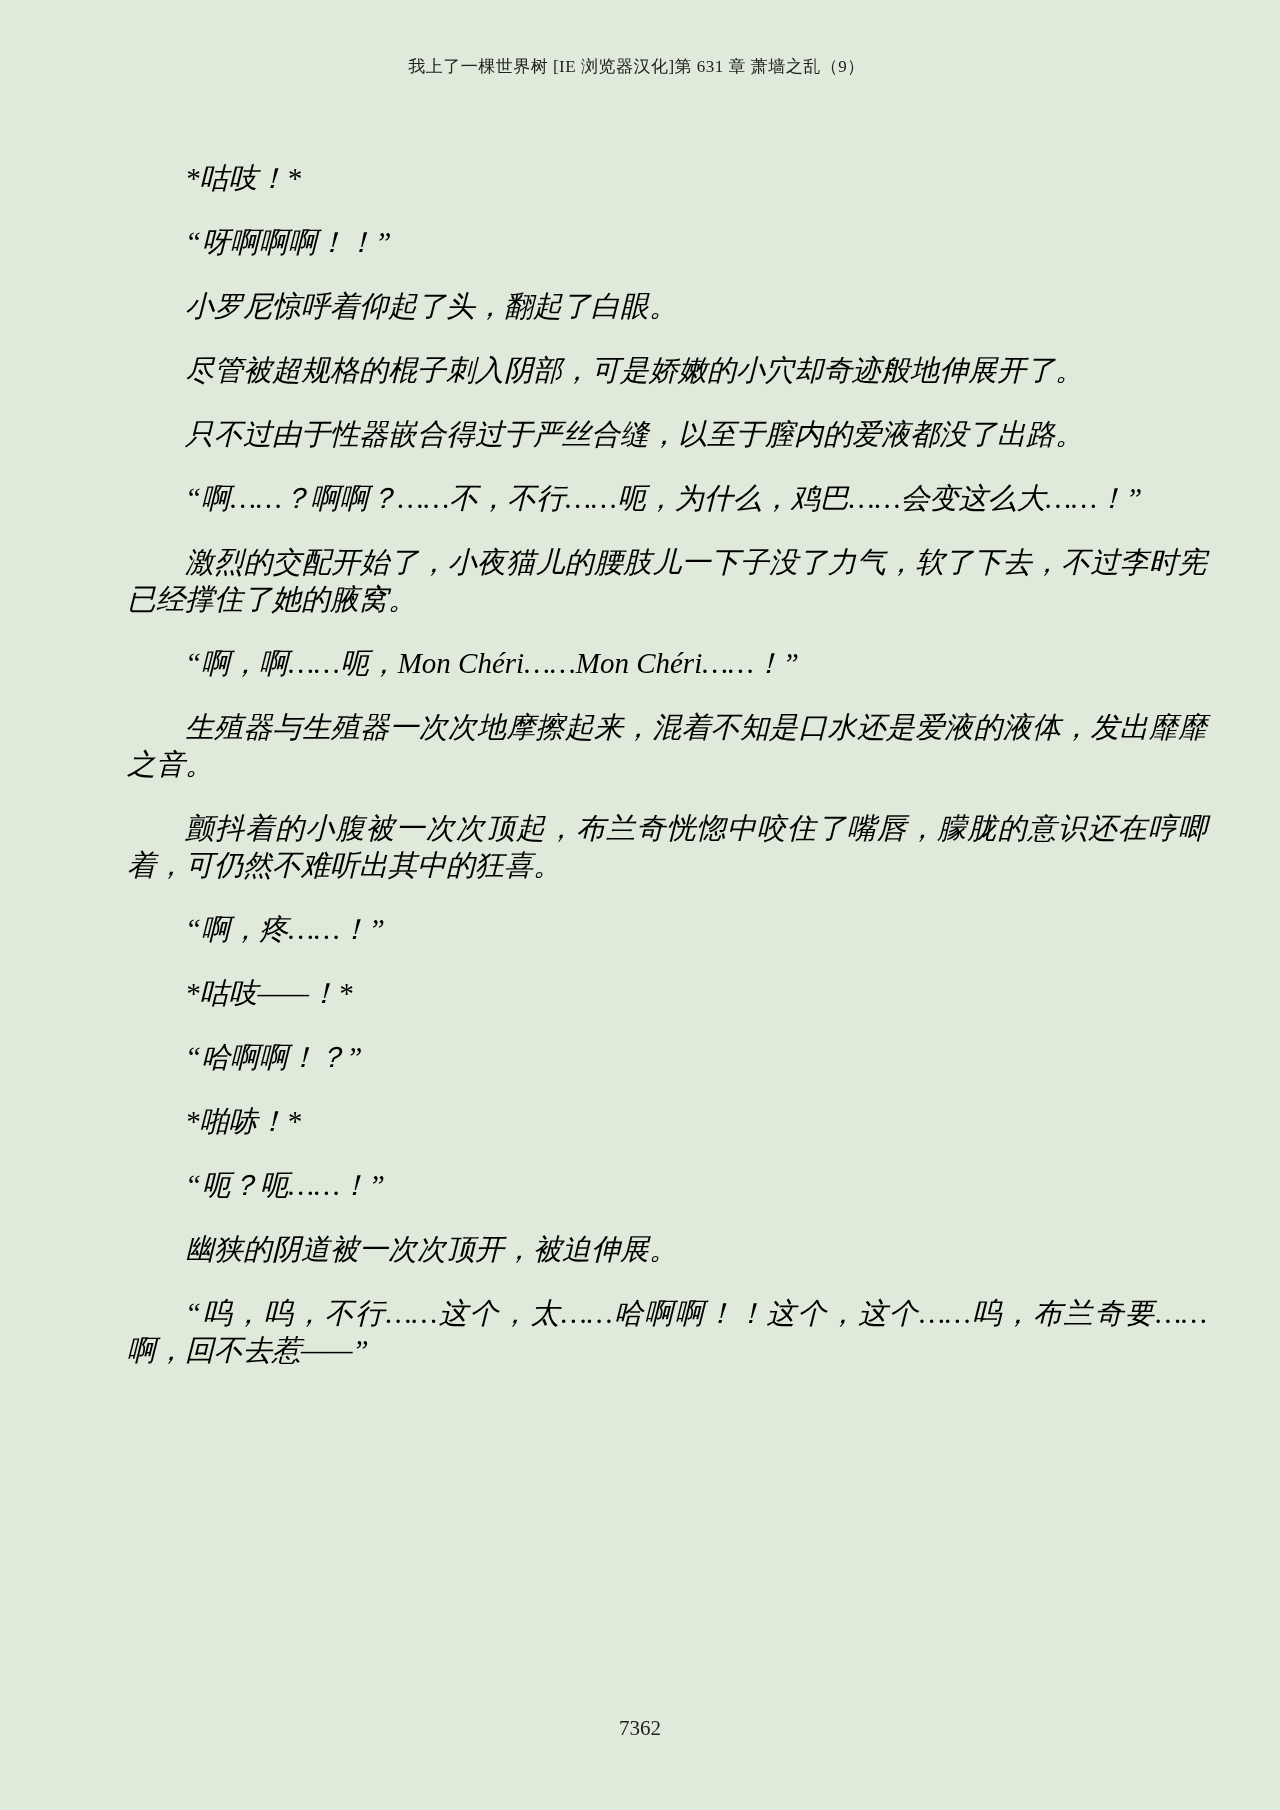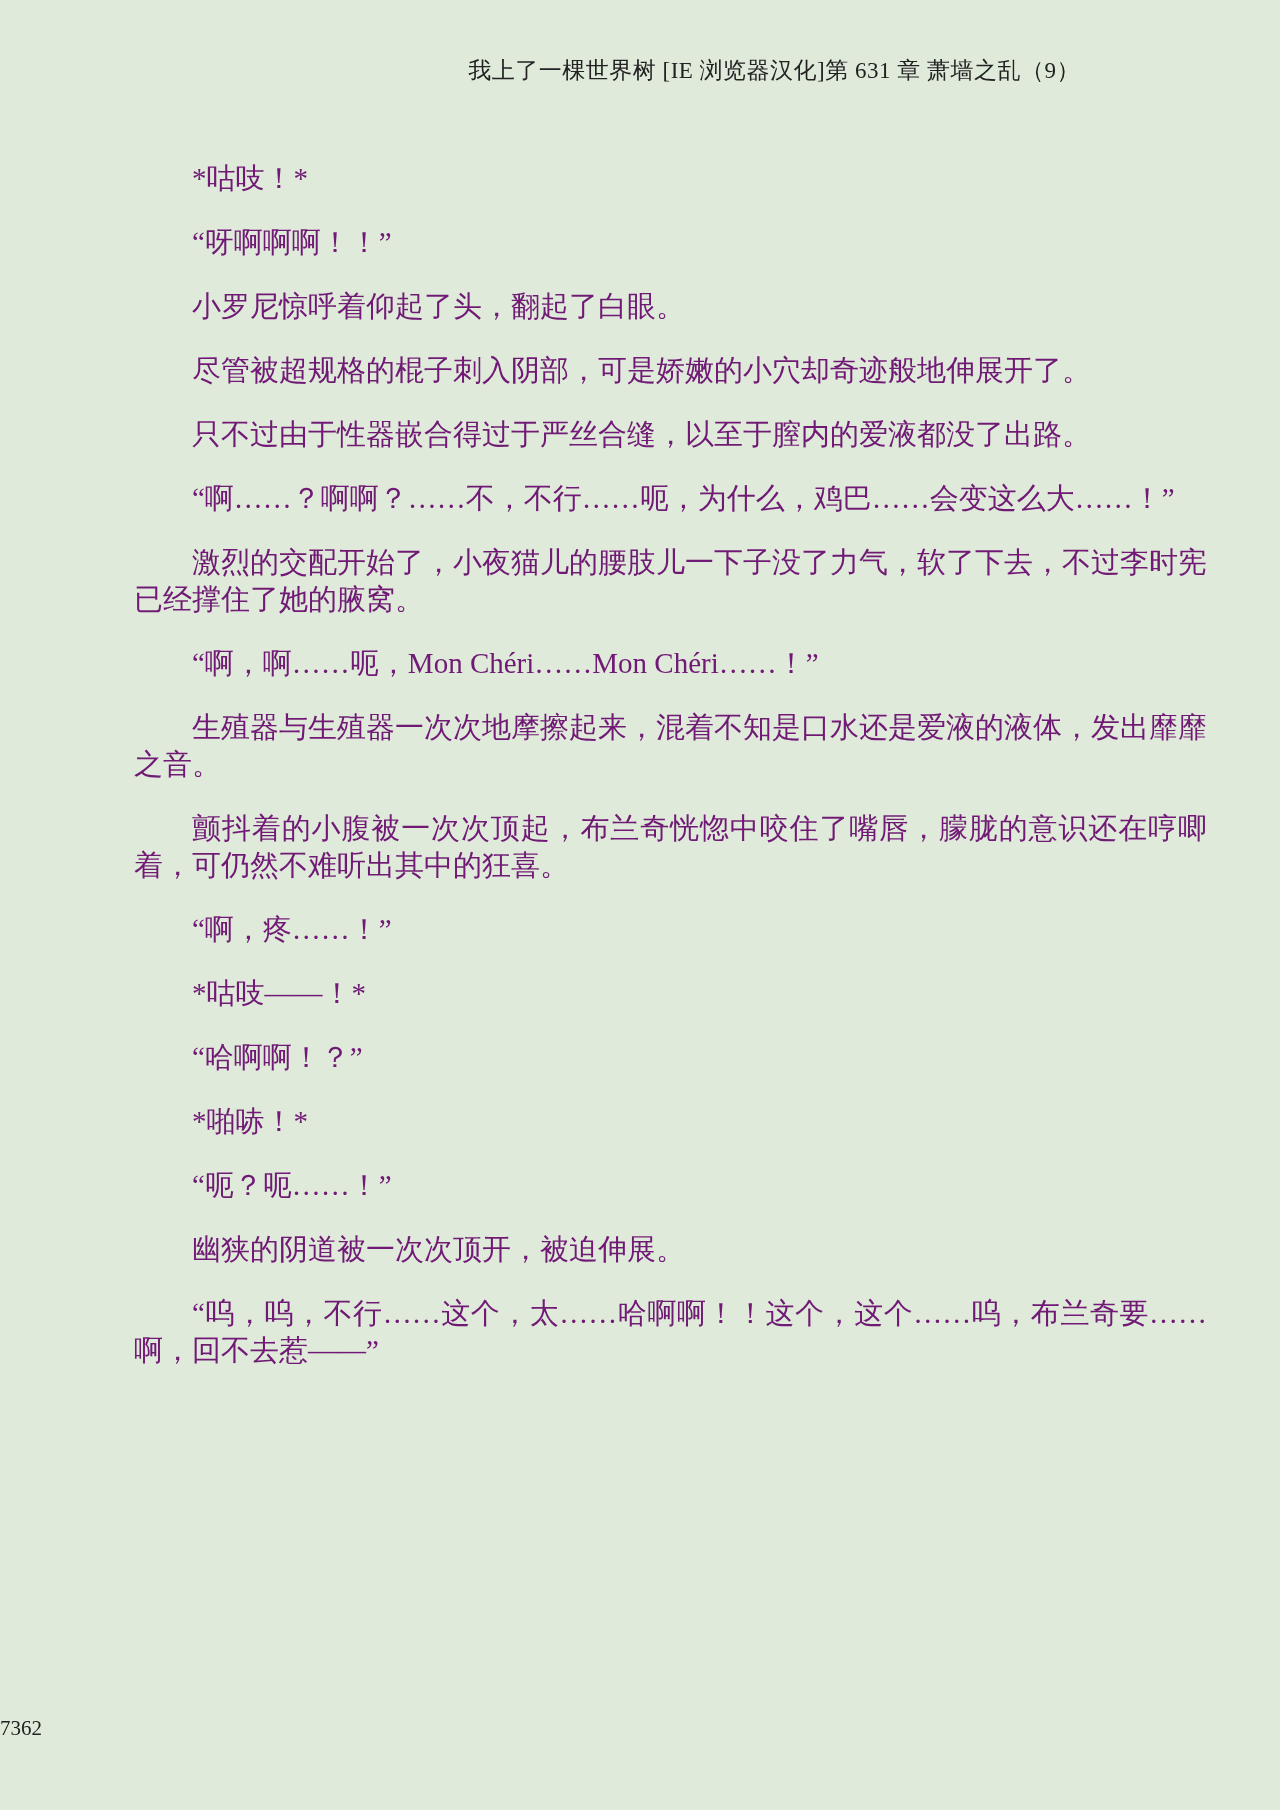--- a/index.html
+++ b/index.html
@@ -18,46 +18,47 @@
   .page {
     position: absolute;
     inset: 0;
   }
   .header {
     position: absolute;
     top: 55px;
     left: 193px;
     right: 200px;
     display: flex;
-    justify-content: flex-end;
+    justify-content: center;
     align-items: baseline;
-    font-size: 23px;
+    font-size: 17px;
     letter-spacing: 0.5px;
     color: #222;
   }
   .content {
     position: absolute;
     top: 160px;
     left: 119px;
     width: 1088px;
   }
   .content p {
-    margin: 0 0 27px 15px;
+    margin: 0 0 27px 8px;
     font-size: 29px;
     line-height: 37px;
     text-indent: 2em;
     text-align: justify;
-    color: #701a75;
+    color: #000000;
+    font-style: italic;
   }
   .footer {
     position: absolute;
     top: 1716px;
     left: 0;
     width: 100%;
-    text-align: left;
+    text-align: center;
     font-size: 21px;
     color: #222;
   }
 </style>
 </head>
 <body>
 
 <div class="page">
 
   <div class="header">

